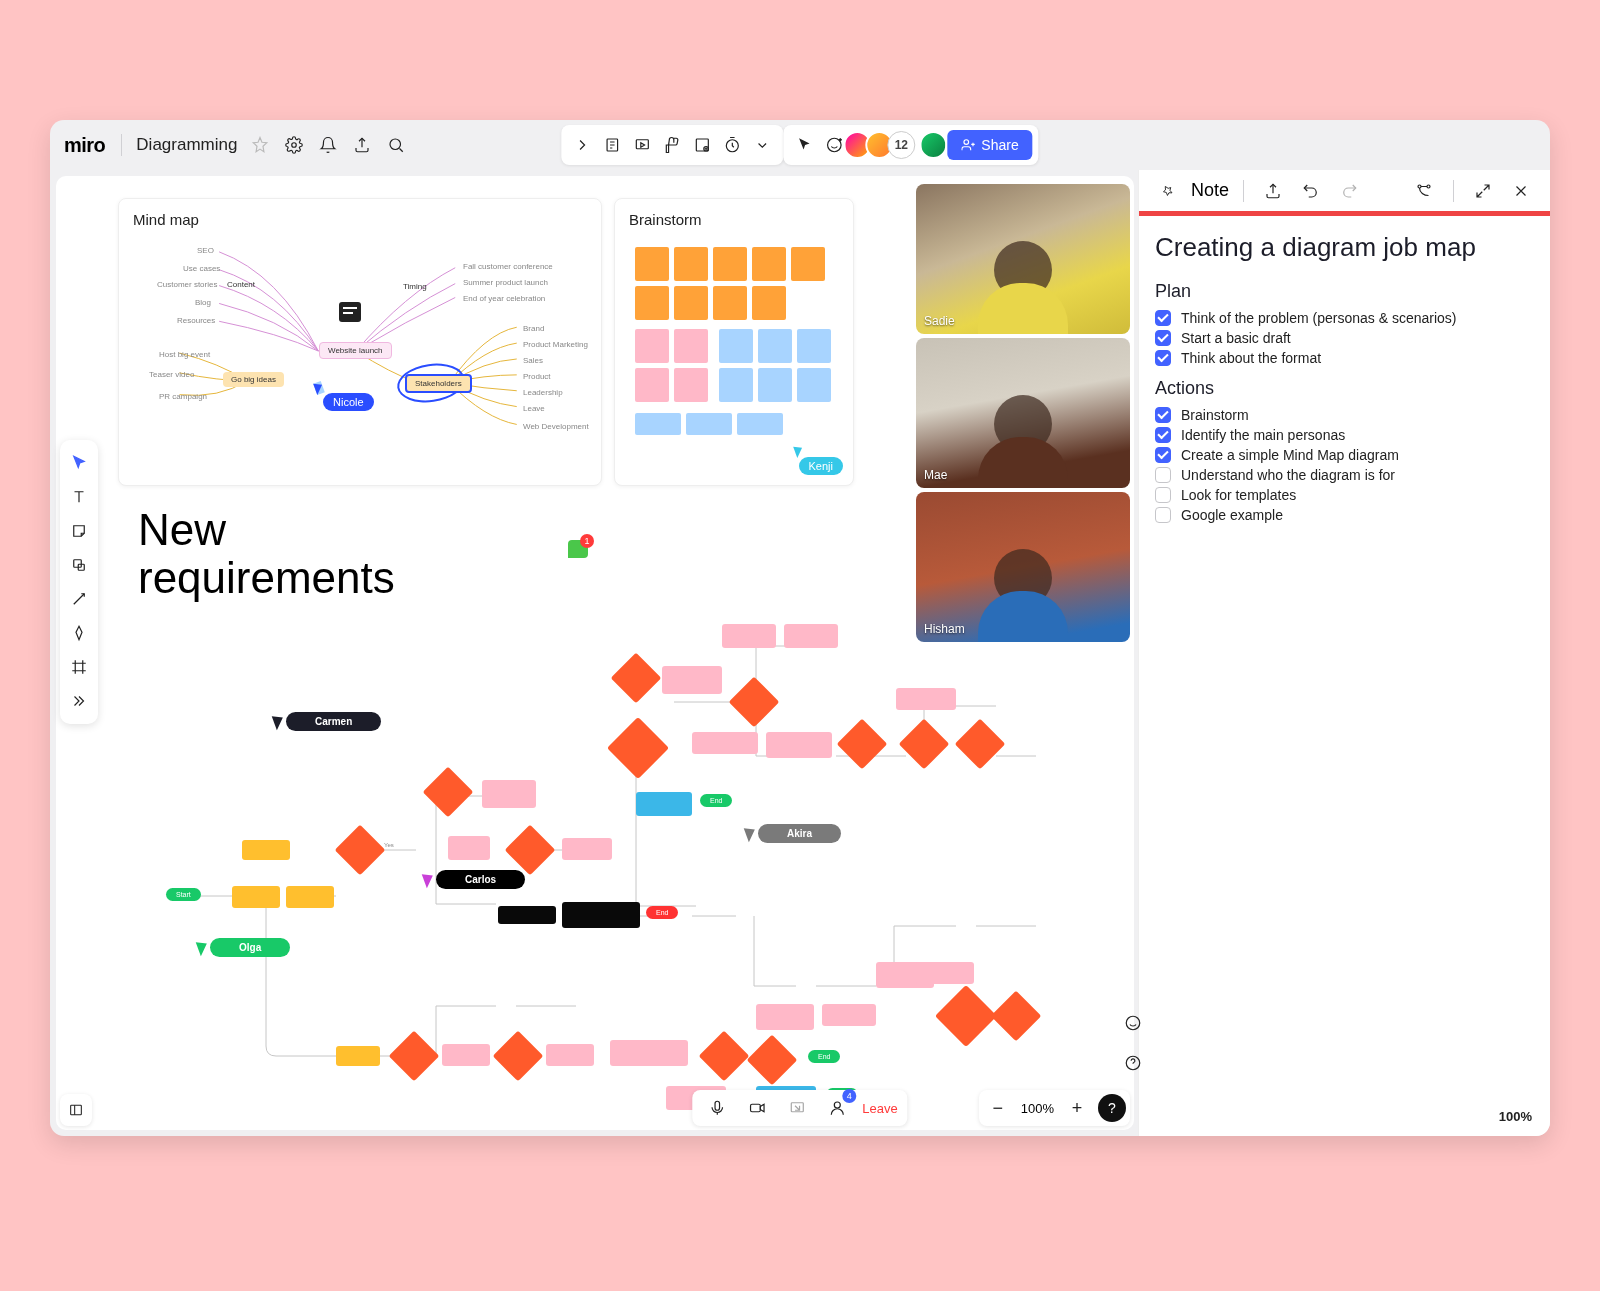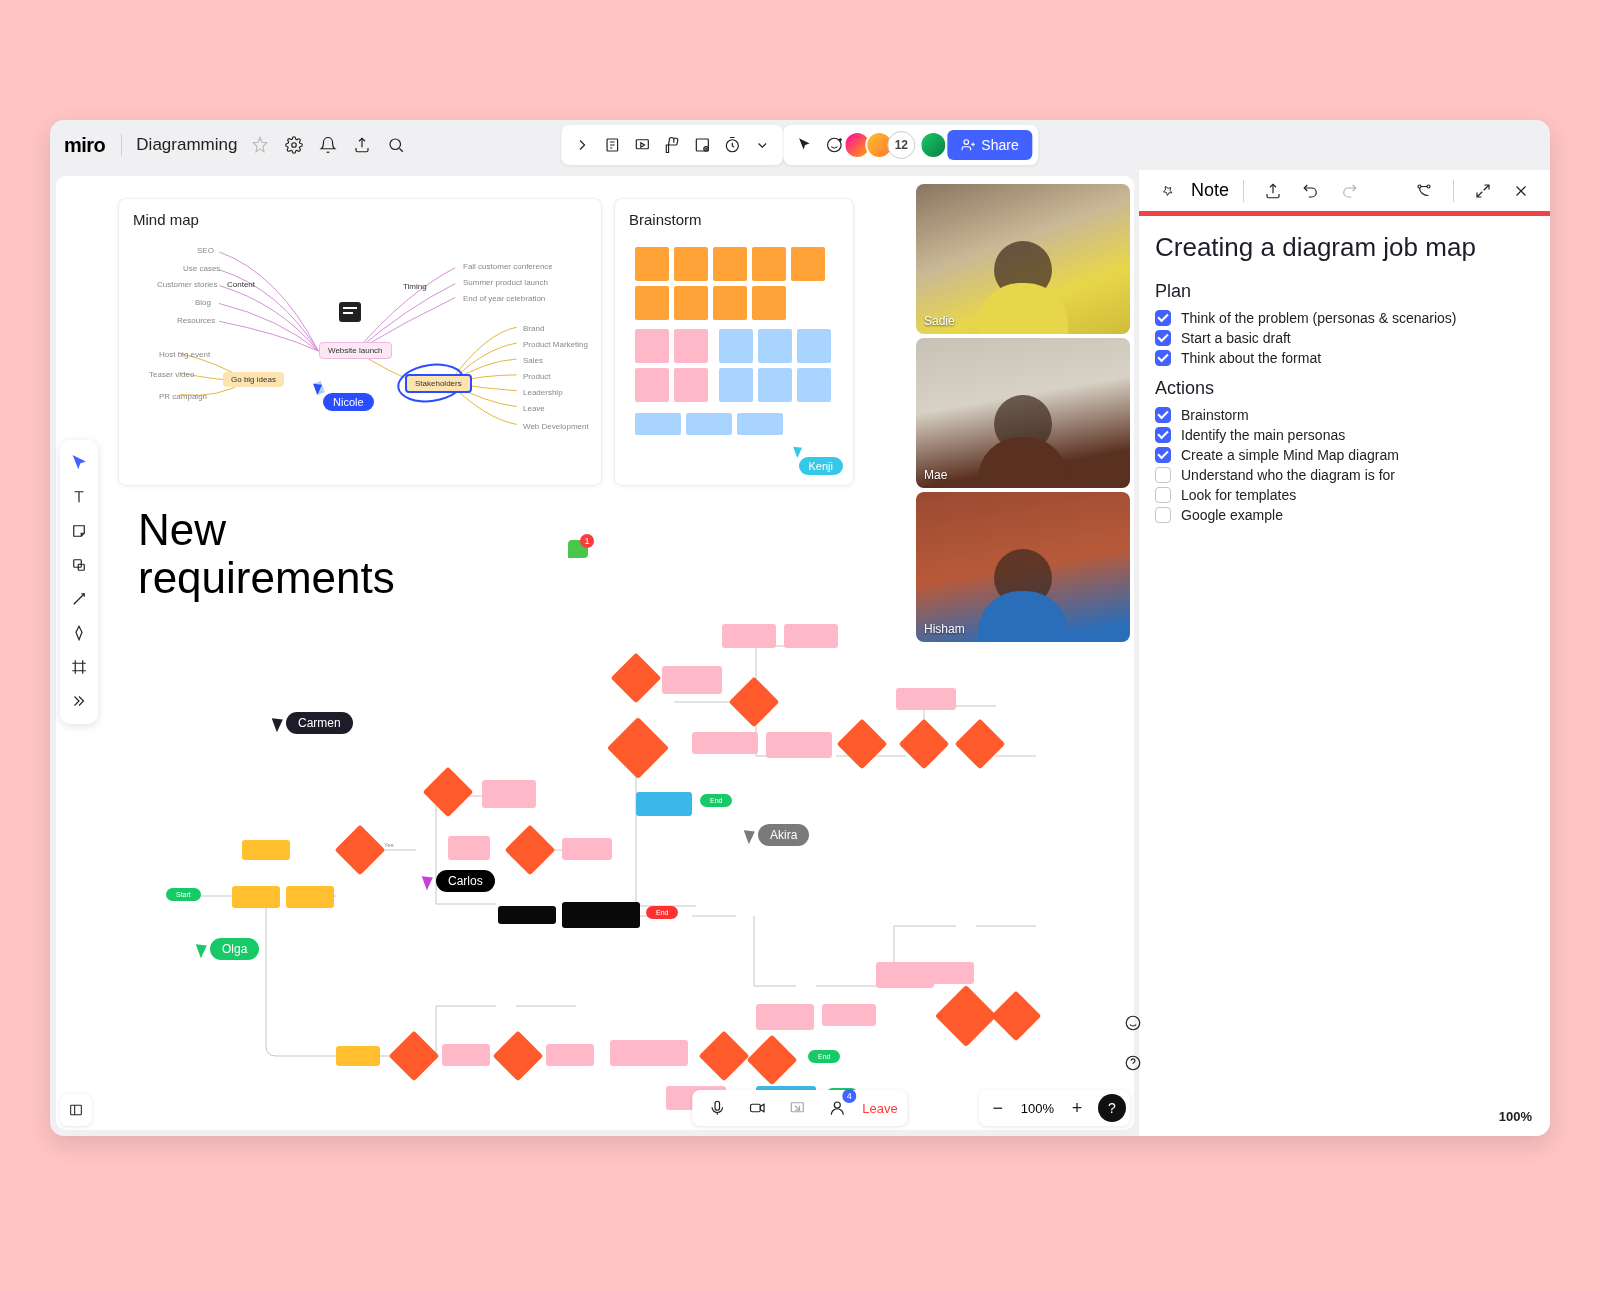--- a/index.html
+++ b/index.html
@@ -84,21 +84,21 @@
 .rect.ylw { background: #ffbf2e; }
 .rect.pnk { background: #ffb8c8; }
 .rect.blk { background: #090909; color: #fff; }
 .rect.blu { background: #3bb7e8; color: #fff; }
 .oval { position: absolute; border-radius: 12px; font-size: 7px; padding: 3px 10px; display: flex; align-items: center; justify-content: center; }
 .oval.grn { background: #18c968; color: #fff; }
 .oval.red { background: #ff3232; color: #fff; }
 .label-sm { position: absolute; font-size: 6px; color: #888; }
 .user-cursor { position: absolute; display: flex; align-items: center; gap: 2px; }
 .user-cursor .arw { width: 0; height: 0; border-left: 10px solid; border-top: 5px solid transparent; border-bottom: 10px solid transparent; transform: rotate(-20deg); }
-.user-cursor .pill { color: #fff; font-size: 12px; padding: 4px 12px; border-radius: 14px; font-weight: 400; }
+.user-cursor .pill { color: #fff; font-size: 10px; padding: 4px 29px; border-radius: 14px; font-weight: 700; }
 
 .bottom-left { position: absolute; left: 10px; bottom: 10px; background: #fff; width: 32px; height: 32px; border-radius: 8px; box-shadow: 0 1px 4px rgba(0,0,0,0.1); display: flex; align-items: center; justify-content: center; cursor: pointer; z-index: 10; }
 .bottom-center { position: absolute; left: 50%; transform: translateX(-50%); bottom: 10px; background: #fff; height: 36px; border-radius: 8px; box-shadow: 0 1px 4px rgba(0,0,0,0.1); display: flex; align-items: center; padding: 0 10px; gap: 10px; z-index: 10; }
 .bottom-center .leave { color: #ff3a3a; font-size: 13px; cursor: pointer; }
 .bottom-center .badge { position: relative; }
 .bottom-center .badge::after { content: attr(data-count); position: absolute; top: -4px; right: -4px; background: #4262ff; color: #fff; font-size: 9px; width: 14px; height: 14px; border-radius: 50%; display: flex; align-items: center; justify-content: center; }
 .bottom-right { position: absolute; right: 420px; bottom: 10px; background: #fff; height: 36px; border-radius: 8px; box-shadow: 0 1px 4px rgba(0,0,0,0.1); display: flex; align-items: center; padding: 0 4px; gap: 2px; z-index: 10; }
 .zoom-btn { width: 30px; height: 30px; display: flex; align-items: center; justify-content: center; cursor: pointer; font-size: 18px; color: #222; border-radius: 6px; }
 .zoom-val { font-size: 13px; padding: 0 6px; }
 .help-btn { width: 28px; height: 28px; background: #111; color: #fff; border-radius: 50%; display: flex; align-items: center; justify-content: center; font-size: 14px; margin-left: 4px; cursor: pointer; }

